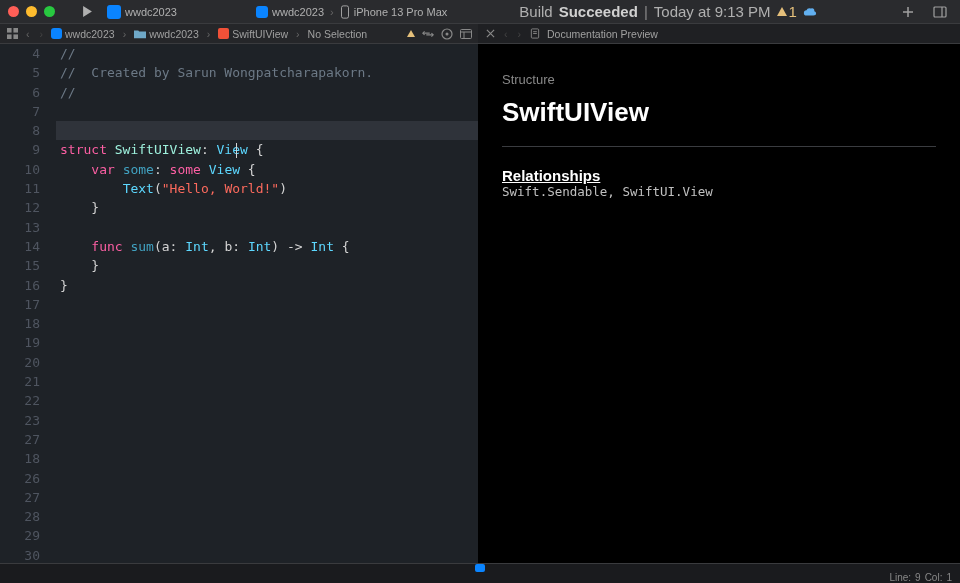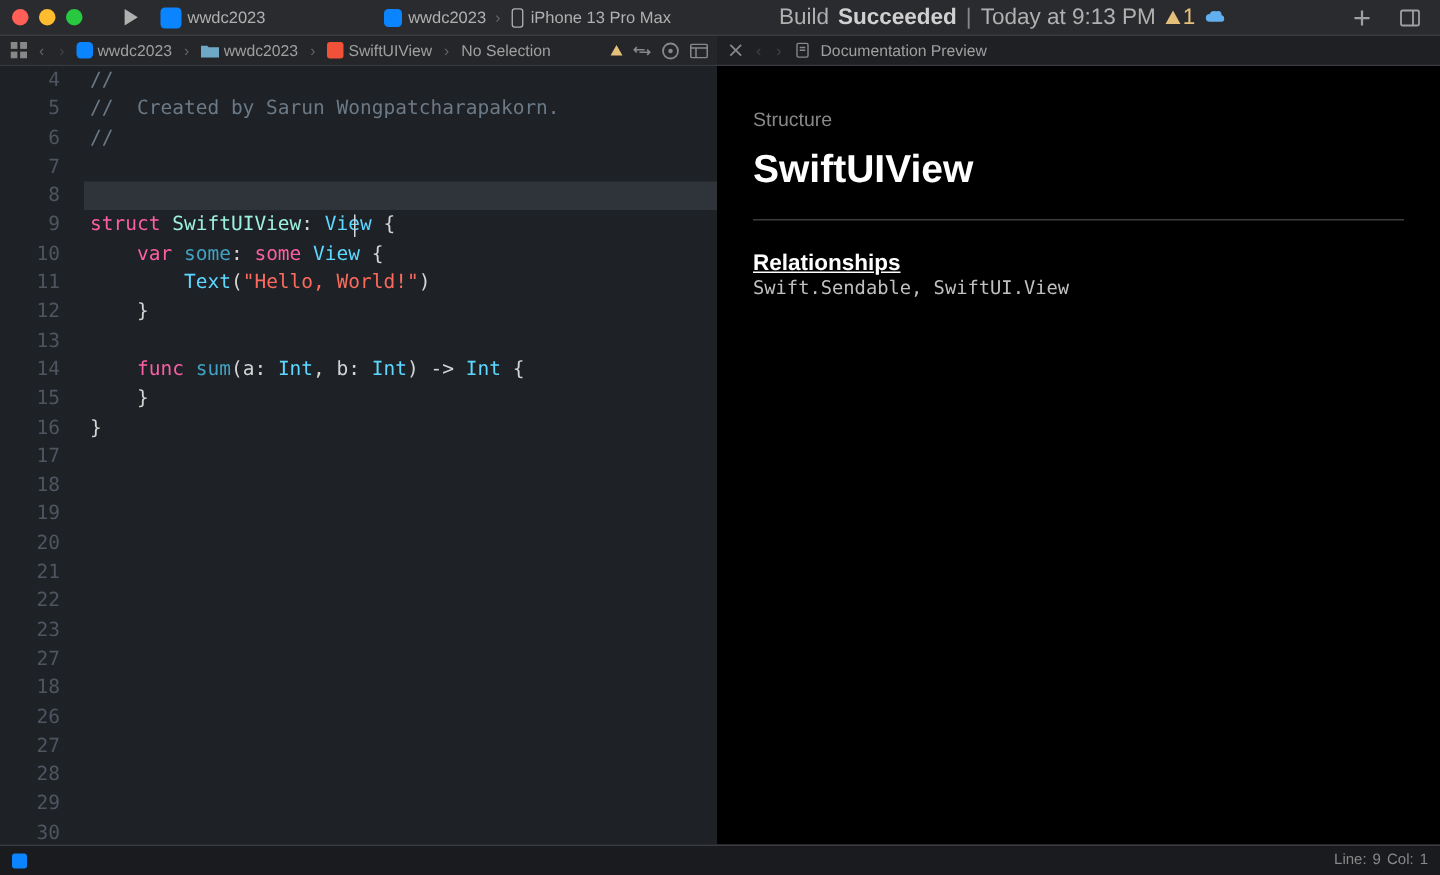--- a/index.html
+++ b/index.html
@@ -87,21 +87,21 @@
     .doc-panel h2 { font-size:15px; font-weight:700; color:#fff; margin-bottom:0;text-decoration:underline;}
     .doc-panel h3 { font-size:15px; font-weight:600; color:#fff; margin-bottom:20px;}
     .conforms { font-family:"SF Mono",Menlo,monospace; font-size:12.5px; color:#c0c0c0;}
     
     .statusbar {
       position:absolute; bottom:0; left:0; right:0;
       height:20px; background:#1a1b1e;
       border-top:1px solid #3a3b3e;
       display:flex; align-items:center;
       padding:0 8px;
-      font-size:10px; color:#888;
+      font-size:10px; color:#888;flex-direction:column;
     }
     .status-dot { width:10px; height:10px; background:#0a84ff; border-radius:2px;}
     .status-right { margin-left:auto; display:flex; gap:4px;}
   </style>
 </head>
 <body>
 
 <div class="toolbar">
   <div class="traffic-lights">
     <div class="traffic-light tl-red"></div>

